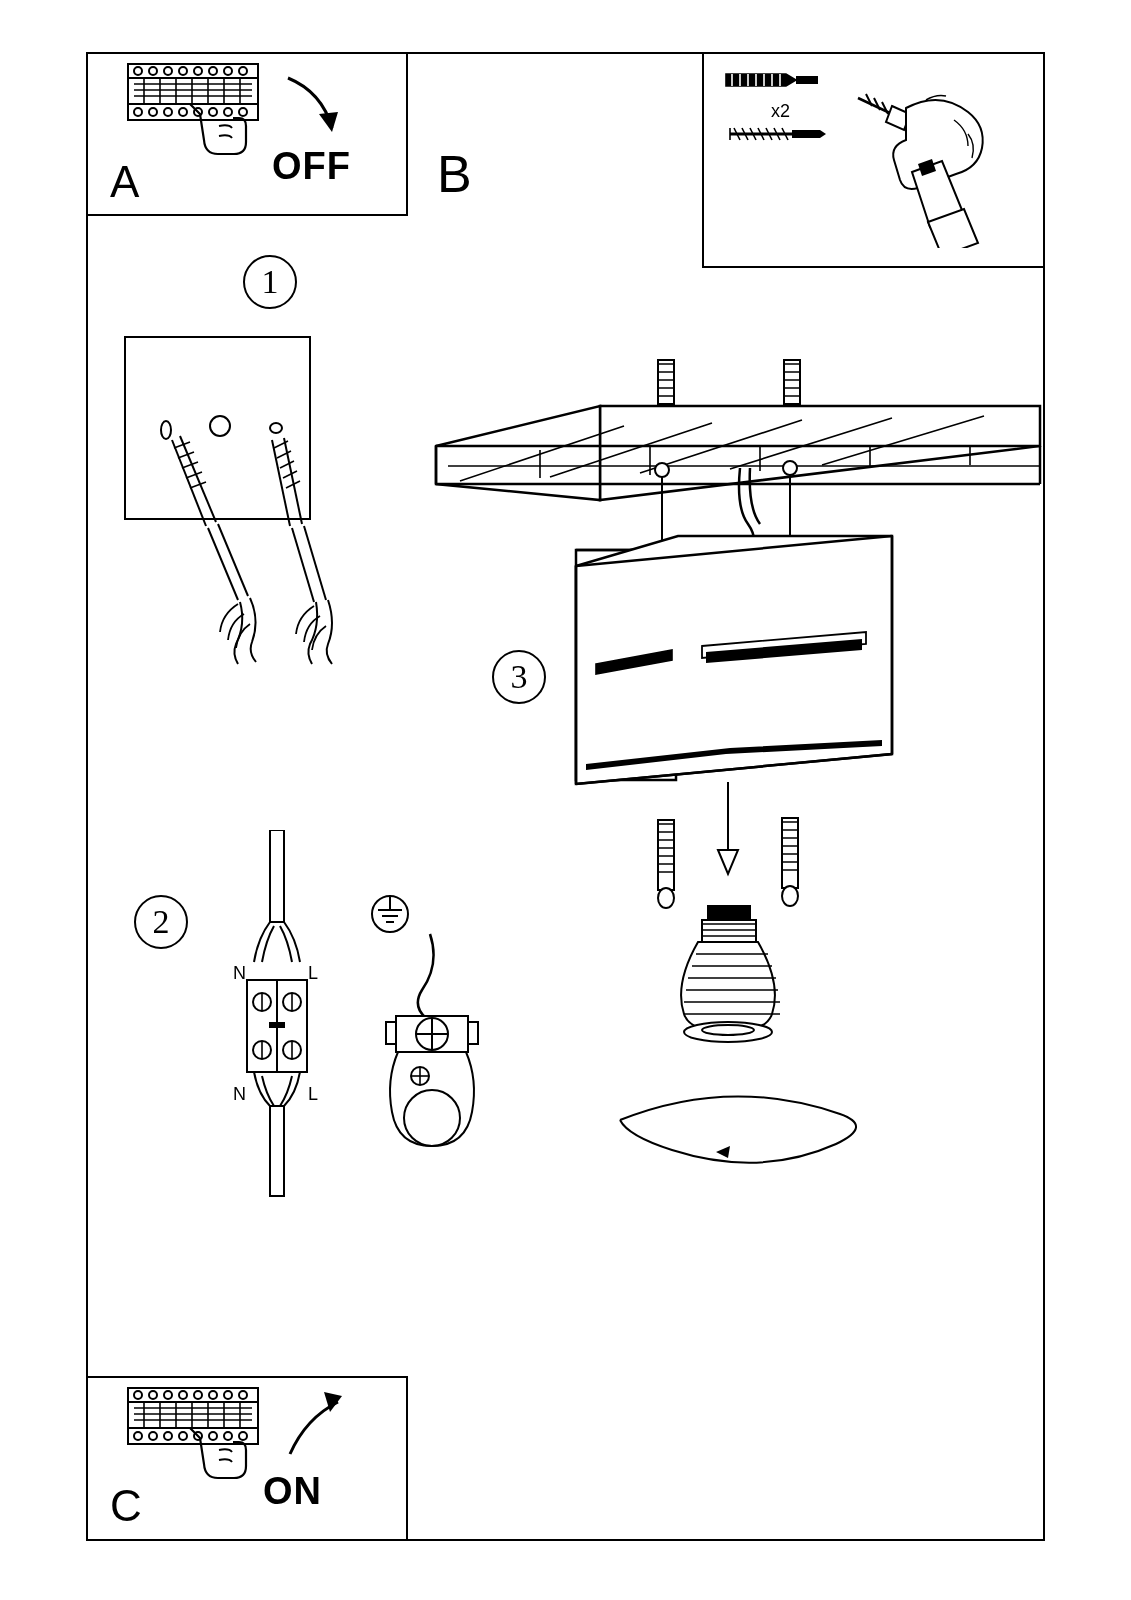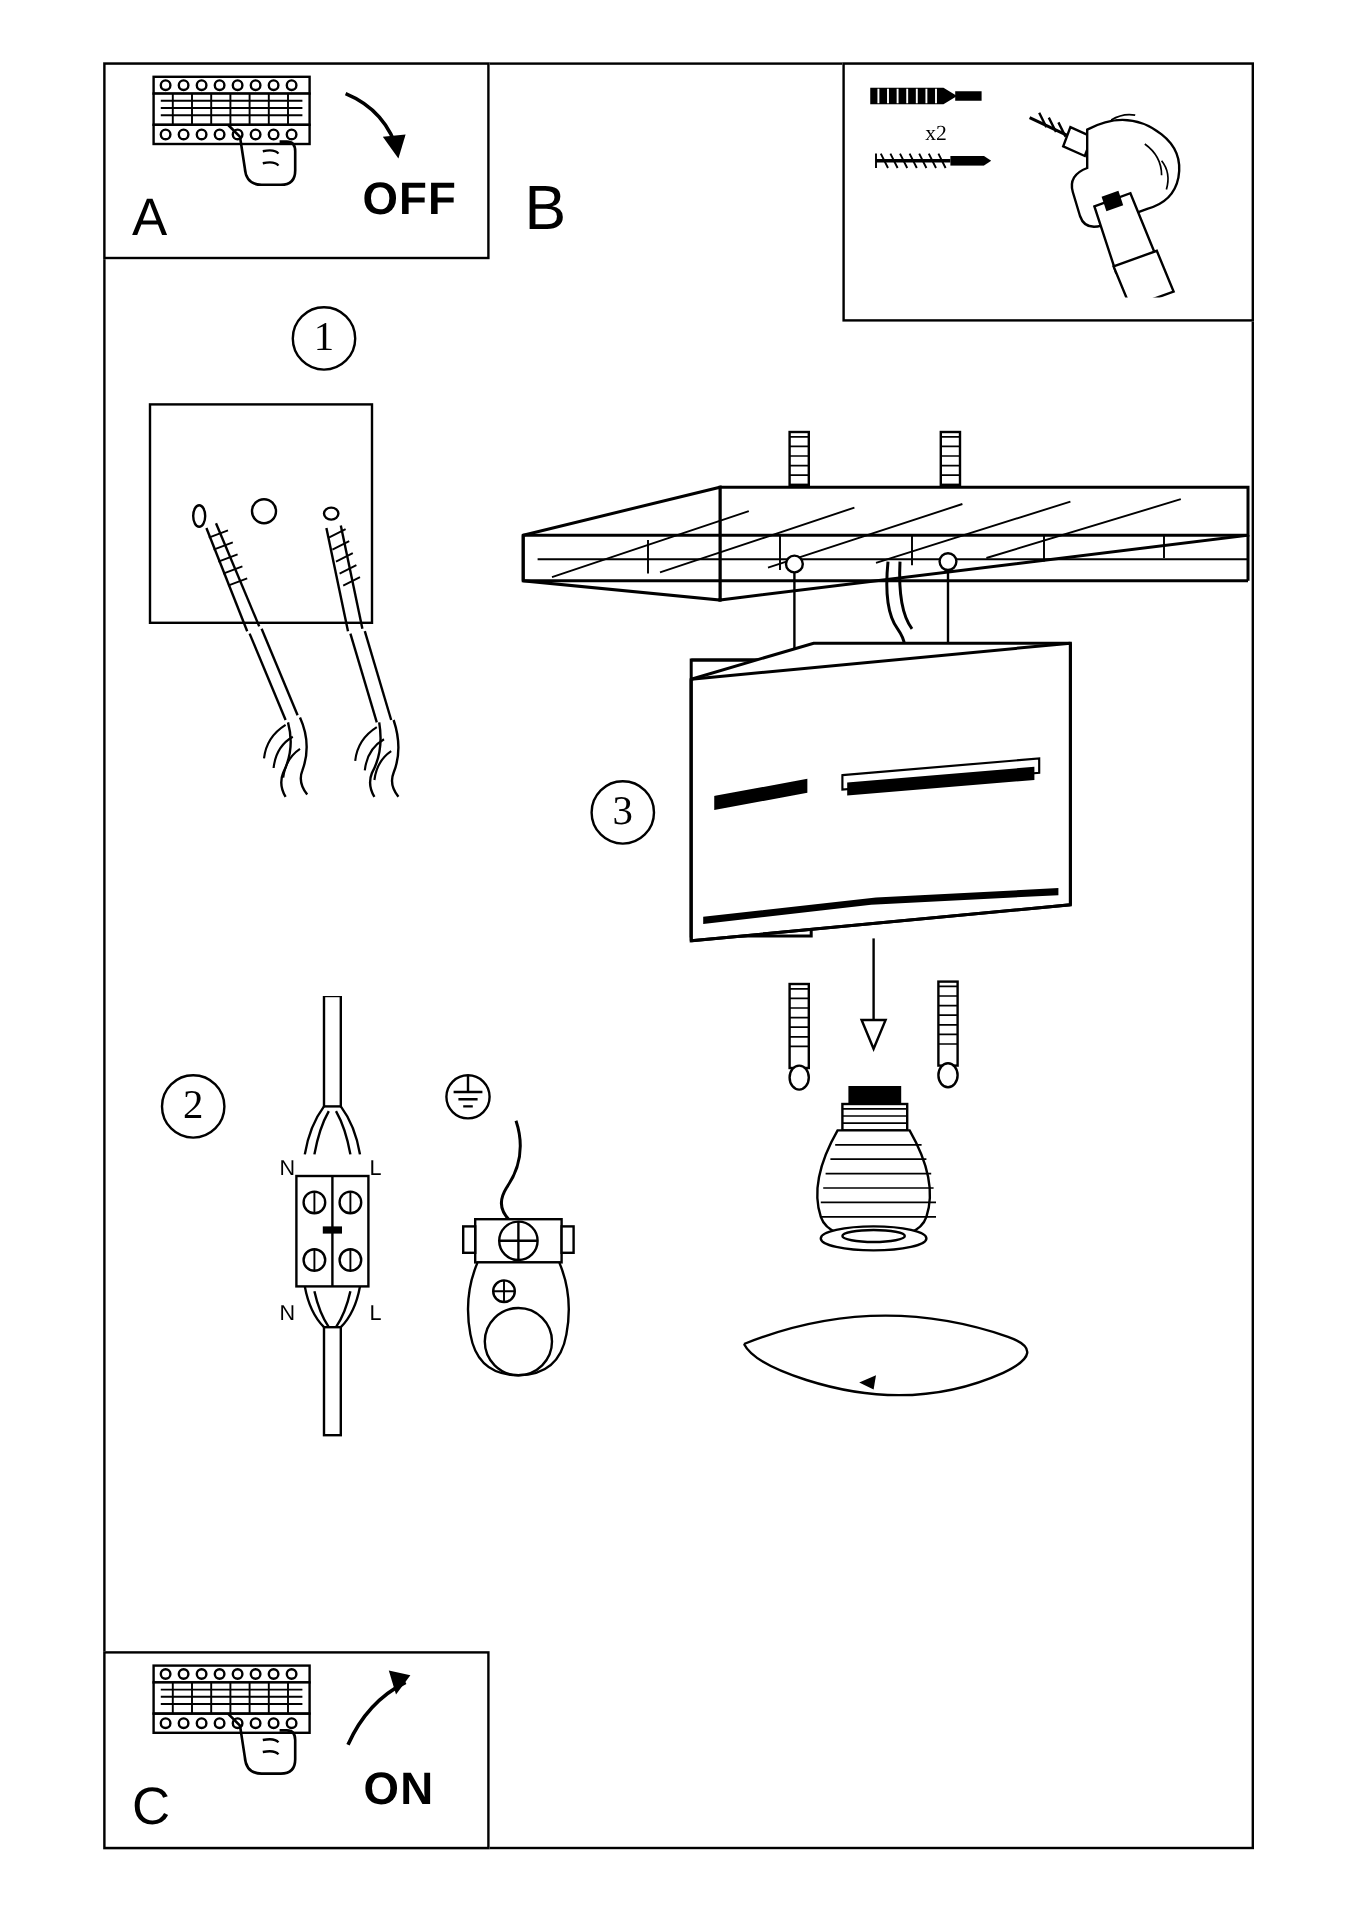--- a/index.html
+++ b/index.html
@@ -36,41 +36,41 @@
     border:2px solid #000; background:#fff;
   }
   .letter {
     position:absolute; font-size:44px; font-weight:400;
     font-family:"Liberation Sans", sans-serif; line-height:1;
   }
   .letter-a { left:110px; top:160px; }
   .letter-b { left:437px; top:148px; font-size:52px; }
   .letter-c { left:110px; top:1484px; }
   .word {
-    position:absolute; font-size:38px; font-weight:bold; letter-spacing:1px;margin-left:30px;
+    position:absolute; font-size:38px; font-weight:bold; letter-spacing:1px;
   }
   .word-off { left:272px; top:145px; }
-  .word-on { left:273px; top:1470px; }
+  .word-on { left:263px; top:1470px; }
   .step-circle {
     position:absolute; width:54px; height:54px; border:2.5px solid #000;
     border-radius:50%;
     display:flex; align-items:center; justify-content:center;
     font-size:34px; font-family:"Liberation Serif", serif;
     background:#fff;
   }
   .step1 { left:243px; top:255px; }
   .step2 { left:134px; top:895px; }
   .step3 { left:492px; top:650px; }
 
   .box1 {
     position:absolute; left:124px; top:336px; width:187px; height:184px;
     border:2px solid #000; background:#fff;
   }
   .x2label {
-    position:absolute; left:771px; top:101px; font-size:18px;font-family:Liberation Serif, serif;
+    position:absolute; left:771px; top:101px; font-size:18px;
   }
   .footer {
     position:absolute; left:425px; top:1443px; width:600px;
     font-size:19.5px; line-height:1.65;
   }
   svg { display:block; }
   .s { position:absolute; }
   .nl {
     position:absolute; font-size:18px; font-family:"Liberation Sans", sans-serif;
   }

